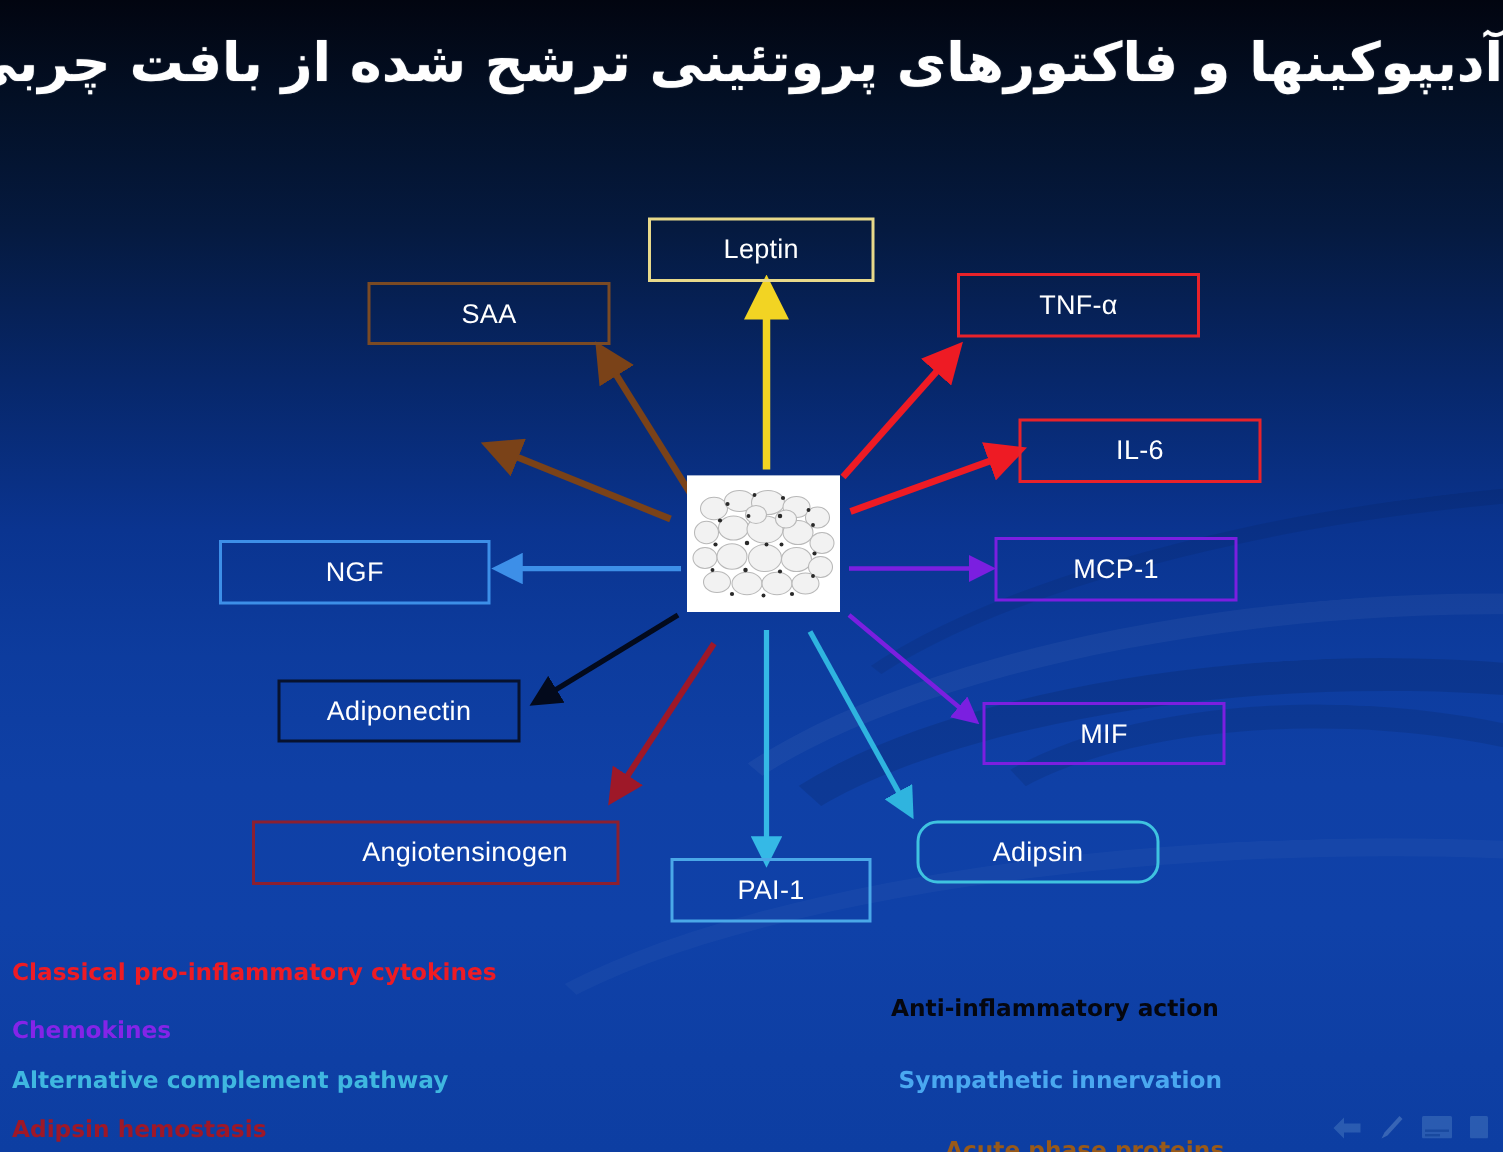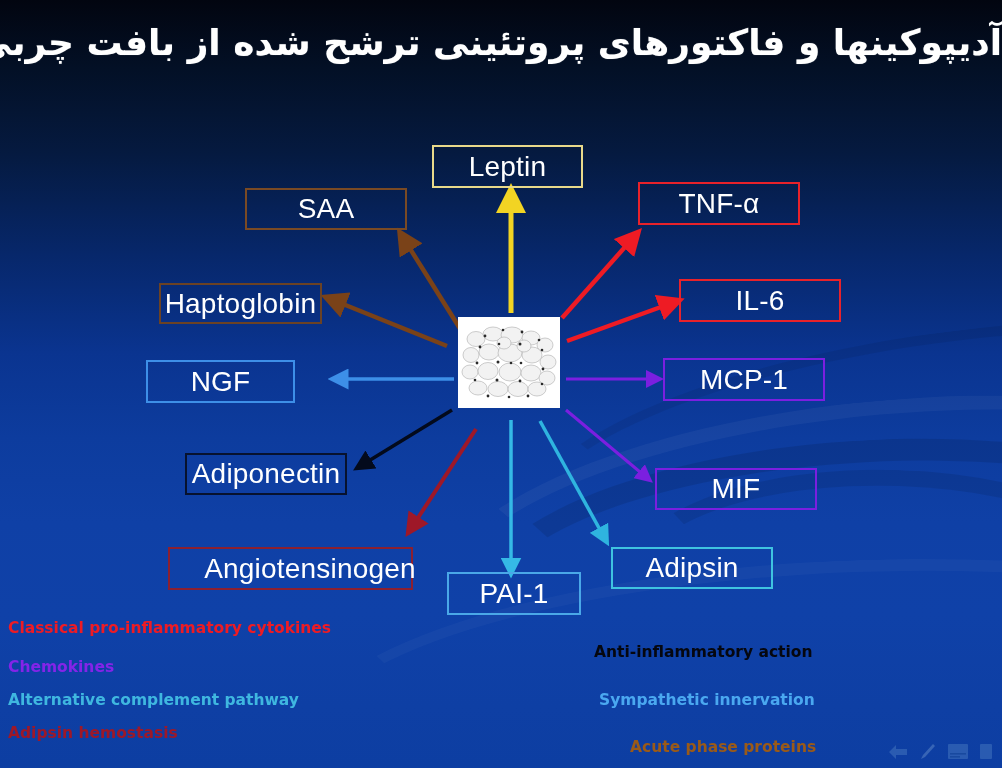--- a/index.html
+++ b/index.html
@@ -84,21 +84,21 @@
     white-space: nowrap;
   }
 
   
   .node {
     position: absolute;
     box-sizing: border-box;
     border-style: solid;
     border-width: 2px;
     color: #ffffff;
-    font-size: 28px;
+    font-size: 18px;
     display: flex;
     align-items: center;
     justify-content: center;
     letter-spacing: 0.2px;
     background: transparent;
   }
 
   
   #tissue {
     position: absolute;
@@ -116,20 +116,21 @@
     pointer-events: none;
   }
 
   
   .legend {
     position: absolute;
     font-family: "DejaVu Sans", sans-serif;
     font-size: 15.5px;
     font-weight: bold;
     white-space: nowrap;
+    margin-top: 20px;
   }
 
   
   #controls {
     position: absolute;
     right: 10px; bottom: 8px;
     display: flex;
     align-items: center;
     gap: 12px;
     opacity: 0.45;
@@ -261,49 +262,46 @@
   </div>
 
   <div class="node" style="left:638px; top:182px; width:162px; height:43px; border-color:#e8222a;">
     <span>TNF-α</span>
   </div>
 
   <div class="node" style="left:245px; top:188px; width:162px; height:42px; border-color:#7a4a24;">
     <span>SAA</span>
   </div>
 
-  <div class="node" style="left:159px; top:283px; width:163px; height:41px; border-color:#6b4224;">
-    <span>Haptoglobin</span>
-  </div>
 
   <div class="node" style="left:679px; top:279px; width:162px; height:43px; border-color:#e8222a;">
     <span>IL-6</span>
   </div>
 
-  <div class="node" style="left:146px; top:360px; width:149px; height:43px; border-color:#3d8fe8;">
+  <div class="node" style="left:146px; top:360px; width:181px; height:43px; border-color:#3d8fe8;">
     <span>NGF</span>
   </div>
 
   <div class="node" style="left:663px; top:358px; width:162px; height:43px; border-color:#7b1fe0;">
     <span>MCP-1</span>
   </div>
 
   <div class="node" style="left:185px; top:453px; width:162px; height:42px; border-color:#07122e;">
     <span>Adiponectin</span>
   </div>
 
   <div class="node" style="left:655px; top:468px; width:162px; height:42px; border-color:#7b1fe0;">
     <span>MIF</span>
   </div>
 
   <div class="node" style="left:168px; top:547px; width:245px; height:43px; border-color:#8c2030;padding-left:39px;">
     <span>Angiotensinogen</span>
   </div>
 
-  <div class="node" style="left:611px; top:547px; width:162px; height:42px; border-color:#3fc3e0;">
+  <div class="node" style="left:611px; top:547px; width:162px; height:42px; border-color:#3fc3e0;border-radius:14px;">
     <span>Adipsin</span>
   </div>
 
   <div class="node" style="left:447px; top:572px; width:134px; height:43px; border-color:#4aa8e8;">
     <span>PAI-1</span>
   </div>
 
   <div class="legend" style="left:8px; top:619px; color:#ee1b24;">Classical pro-inflammatory cytokines</div>
   <div class="legend" style="left:8px; top:658px; color:#8424e8;">Chemokines</div>
   <div class="legend" style="left:8px; top:691px; color:#3fb7e0;">Alternative complement pathway</div>

